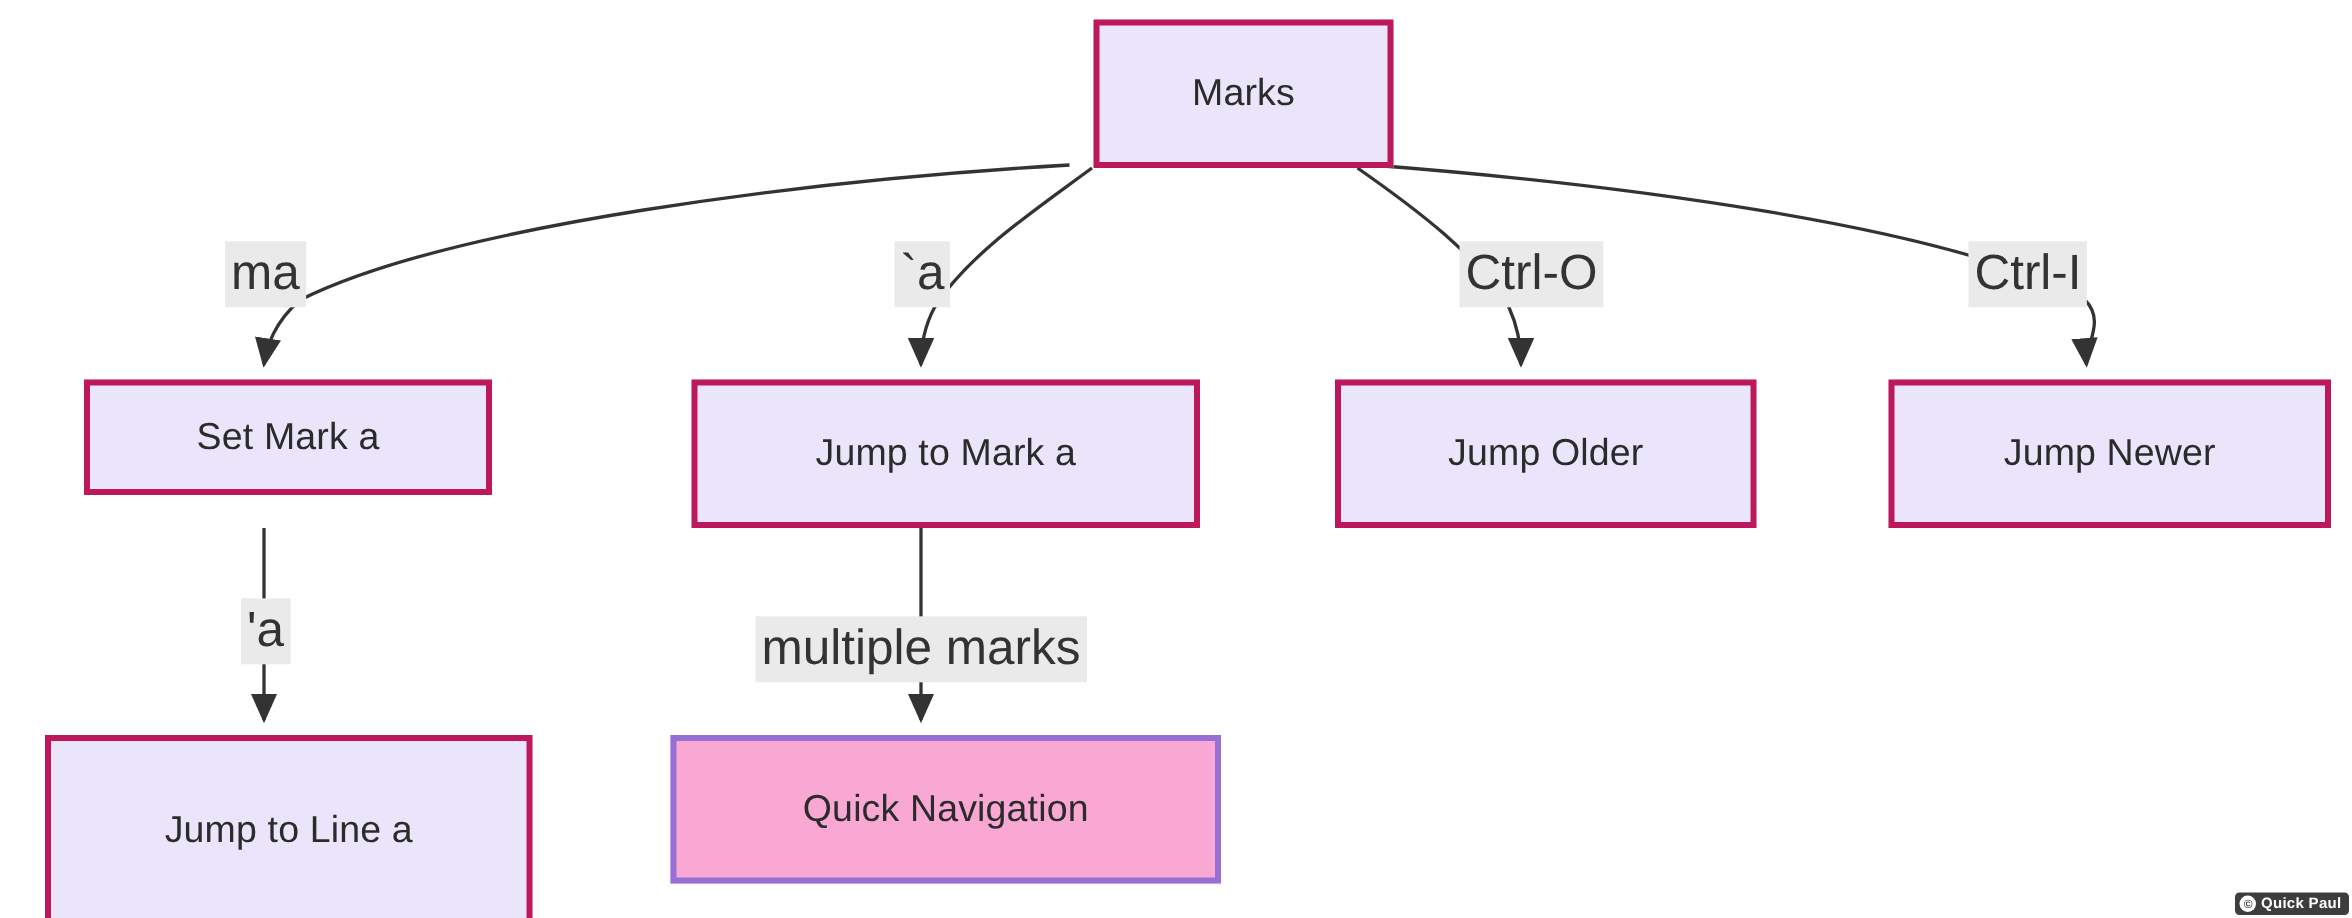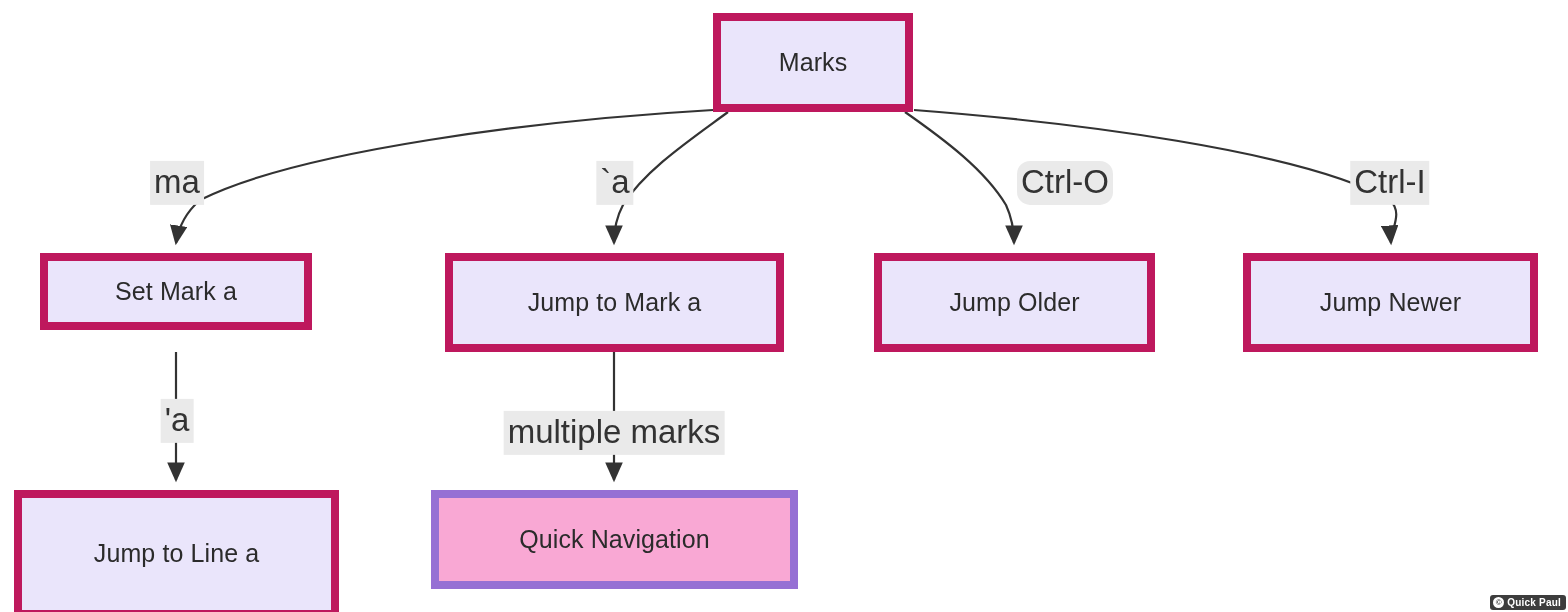--- a/index.html
+++ b/index.html
@@ -23,28 +23,29 @@
     top: 0;
     width: 1568px;
     height: 612px;
   }
   .node {
     position: absolute;
     box-sizing: border-box;
     display: flex;
     align-items: center;
     justify-content: center;
-    border: 8px solid #be185d;
+    border: 4px solid #be185d;
     background: #eae5fb;
     color: #2b2b2b;
     font-size: 25px;
     font-family: "Liberation Sans", sans-serif;
     letter-spacing: 0.1px;
     text-align: center;
     line-height: 1.1;
+    margin-left: 16px;
   }
   .node.green {
     background: #f9a8d4;
     border-color: #9670d4;
   }
   .node-label {
     display: block;
     pointer-events: none;
   }
   .edge-label {
@@ -138,23 +139,23 @@
   </div>
 
   <div class="node green" style="left:431px; top:490px; width:367px; height:99px;">
     <span class="node-label">Quick Navigation</span>
   </div>
 
   <div class="edge-label" style="left:177px; top:183px;">ma</div>
 
   <div class="edge-label" style="left:615px; top:183px;">`a</div>
 
-  <div class="edge-label" style="left:1065px; top:183px;border-radius:13px;">Ctrl-O</div>
+  <div class="edge-label" style="left:1021px; top:183px;">Ctrl-O</div>
 
-  <div class="edge-label" style="left:1390px; top:183px;">Ctrl-I</div>
+  <div class="edge-label" style="left:1352px; top:183px;">Ctrl-I</div>
 
   <div class="edge-label" style="left:177px; top:421px;">'a</div>
 
   <div class="edge-label" style="left:614px; top:421px;margin-top:12px;">multiple marks</div>
 
   <div class="watermark">
     <span class="wm-mark">©</span>
     <span>Quick Paul</span>
   </div>
 

